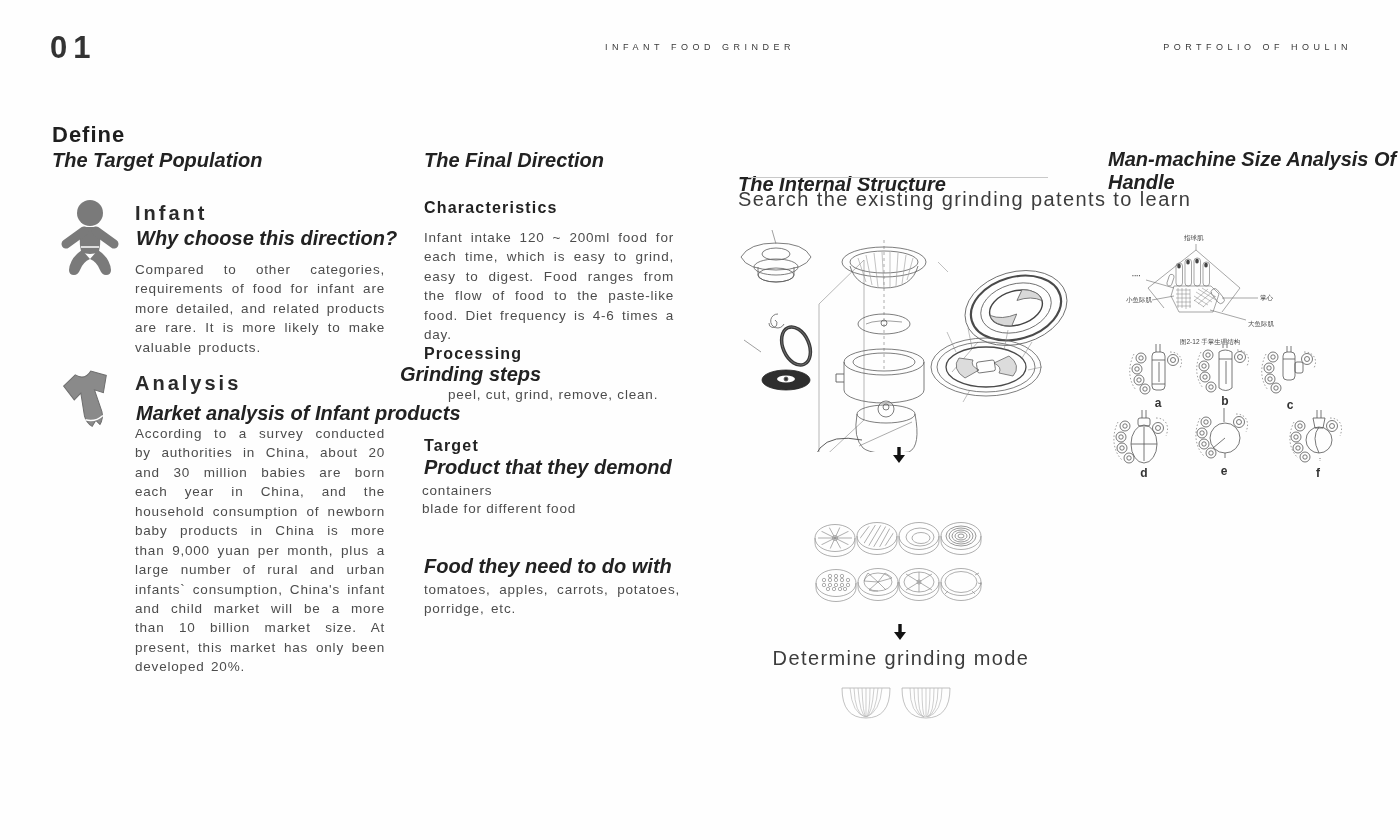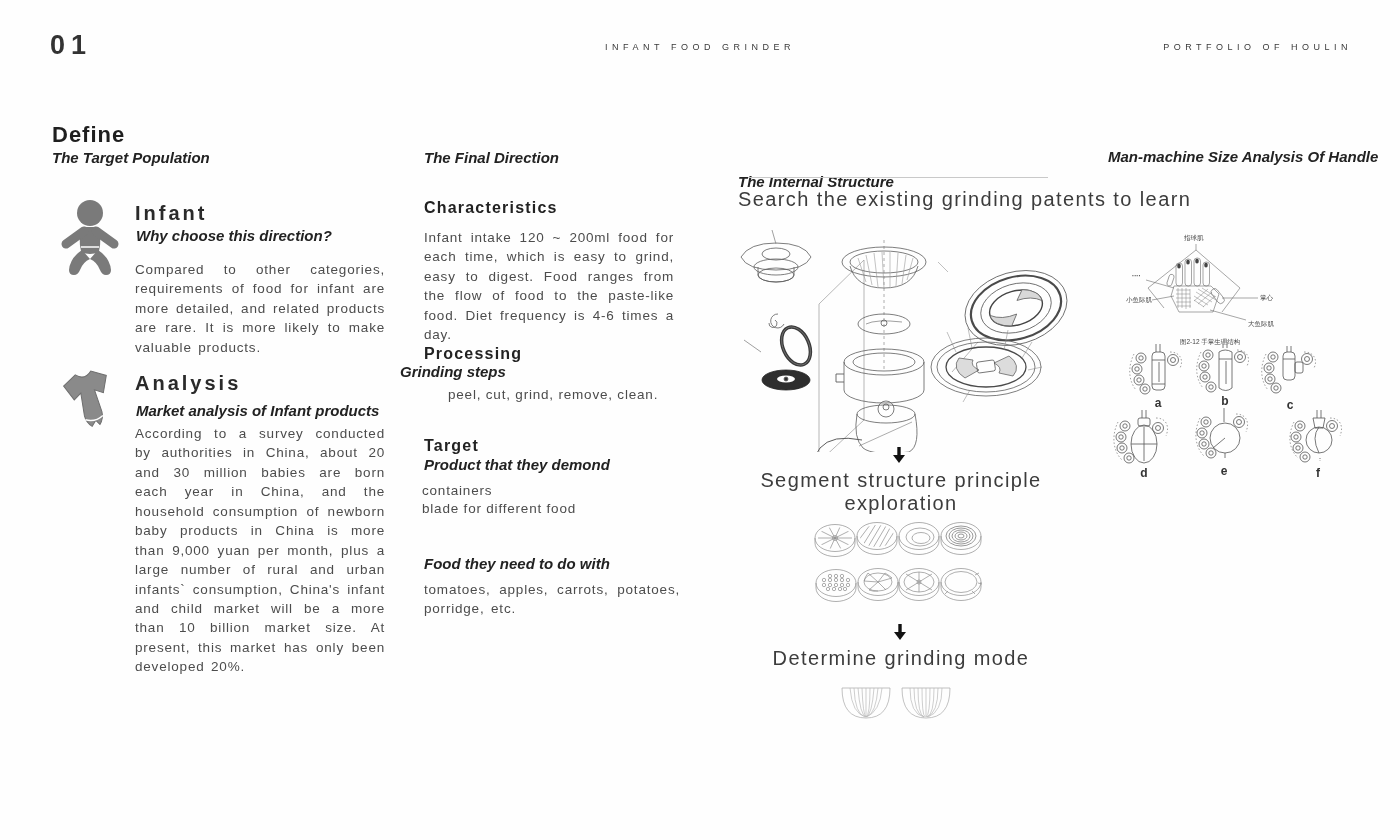--- a/index.html
+++ b/index.html
@@ -2,26 +2,26 @@
 <html><head>
 <meta charset="utf-8">
 <style>
   * { margin:0; padding:0; box-sizing:border-box; }
   html,body { width:1400px; height:840px; background:#ffffff; overflow:hidden;
               font-family:"Liberation Sans", sans-serif; color:#2f2f2f; }
   .abs { position:absolute; }
   #page { position:relative; width:1400px; height:840px; background:#fefefe; }
 
   
-  .page-num { left:50px; top:30px; font-size:27px; font-weight:600; letter-spacing:6px; color:#333; }
+  .page-num { left:50px; top:30px; font-size:31px; font-weight:600; letter-spacing:6px; color:#333; }
   .head-small { top:42px; font-size:9px; letter-spacing:4.5px; color:#3a3a3a; font-weight:500; }
 
   
   .h1 { font-size:22px; font-weight:700; letter-spacing:1px; color:#1f1f1f; }
-  .sub-ital { font-size:15px; font-style:italic; font-weight:600; color:#222; }
+  .sub-ital { font-size:20px; font-style:italic; font-weight:600; color:#222; }
   .h2 { font-size:20px; font-weight:600; letter-spacing:3px; color:#2a2a2a; }
   .h3 { font-size:16px; font-weight:700; letter-spacing:1.2px; color:#222; }
   .body-just { font-size:13.5px; line-height:1.44; color:#4c4c4c; text-align:justify;
                letter-spacing:0.8px; word-spacing:2px; }
   .body-plain { font-size:13.5px; line-height:1.35; color:#4c4c4c; letter-spacing:0.8px; }
   .step-text { font-size:20px; letter-spacing:1.4px; color:#3c3c3c; }
   .cn { font-size:6.5px; color:#444; letter-spacing:0; }
   .grip-label { font-size:12px; font-weight:700; color:#333; text-align:center; }
 
   svg { display:block; }
@@ -180,21 +180,20 @@
     </svg>
   </div>
 
   <div class="abs" style="left:892px; top:447px;">
     <svg width="14" height="17" viewBox="0 0 14 17">
       <line x1="7" y1="0" x2="7" y2="9" stroke="#111" stroke-width="3.4"></line>
       <polygon points="1,8 13,8 7,16" fill="#111"></polygon>
     </svg>
   </div>
 
-  <div class="abs step-text" style="left:738px; top:469px; width:326px; text-align:center;">Segment structure principle exploration</div>
 
   <div class="abs" style="left:810px; top:517px;">
     <svg width="180" height="92" viewBox="0 0 180 92" stroke="#8d8d8d" stroke-width="0.7" fill="none">
       <defs>
         <clipPath id="c1">
             <ellipse cx="23" cy="17" rx="17" ry="11"></ellipse>
           </clipPath>
       </defs>
 
       <g transform="translate(2,4)">

